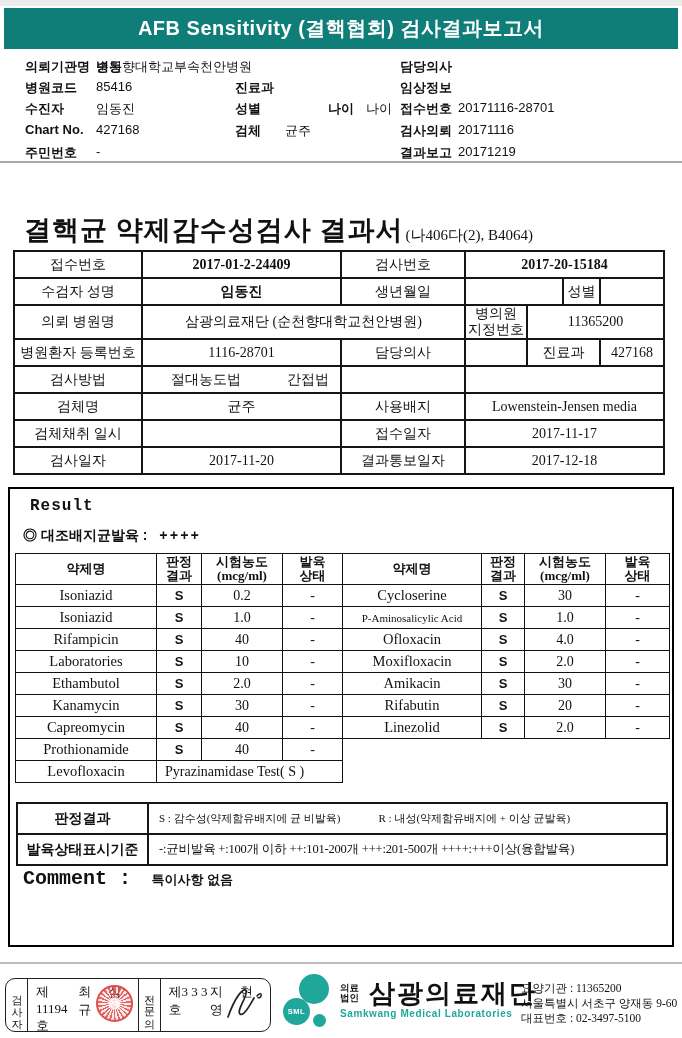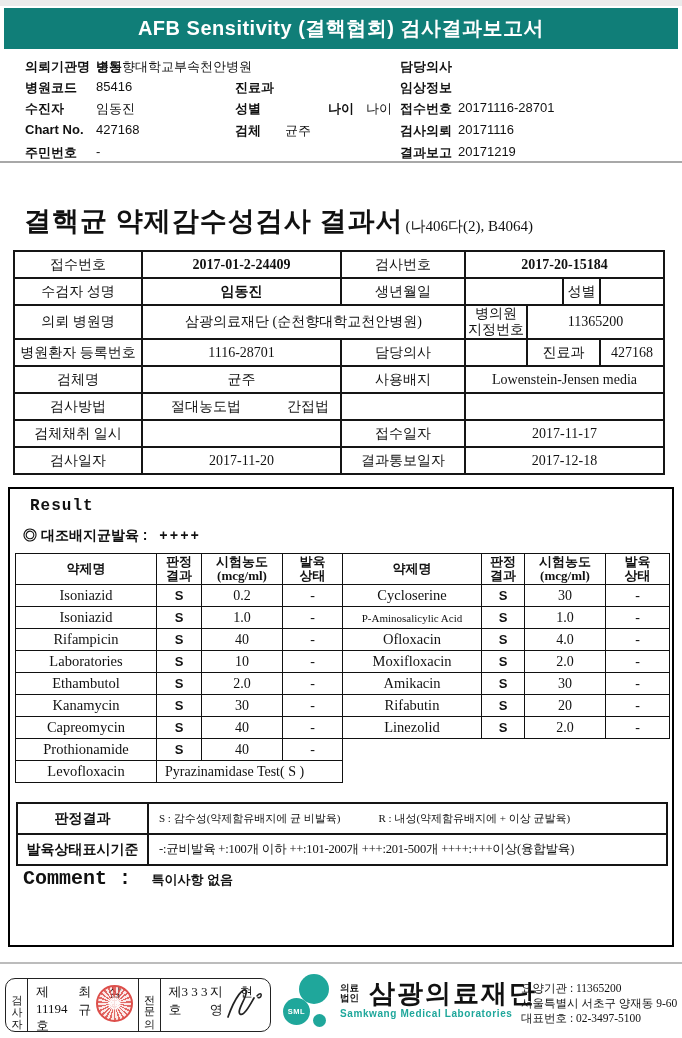--- a/index.html
+++ b/index.html
@@ -13,21 +13,21 @@
           display:flex;align-items:center;justify-content:center;
           font-size:20px;font-weight:bold;letter-spacing:0.5px;}
 
   .info{left:0;top:58px;width:682px;height:104px;font-size:13px;}
   .info span{position:absolute;white-space:nowrap;}
   .lab{font-weight:bold;}
 
   .divider1{left:0;top:161px;width:682px;height:2px;background:#a8a8a8;}
   .divider2{left:0;top:962px;width:682px;height:2px;background:#bcbcbc;}
 
-  .title-block{left:24px;top:201px;height:38px;display:flex;align-items:flex-end;}
+  .title-block{left:24px;top:210px;height:38px;display:flex;align-items:flex-end;}
   .main-title{font-family:"Liberation Serif", serif;font-weight:bold;font-size:27px;letter-spacing:1px;}
   .sub-title{font-family:"Liberation Serif", serif;font-size:15px;padding-bottom:3px;margin-left:2px;}
 
   table{border-collapse:collapse;table-layout:fixed;}
   .ptable{left:13px;top:250px;}
   .ptable td{border:2px solid #151515;height:25px;text-align:center;
              font-family:"Liberation Serif", serif;font-size:14px;padding:0 2px;overflow:hidden;}
   .psmall{font-size:9px;line-height:1.15;}
   .pmethod{text-align:left !important;padding-left:28px !important;}
   .pmethod .gap{margin-left:46px;}
@@ -180,30 +180,30 @@
   </tr>
   <tr>
     <td>병원환자 등록번호</td>
     <td>1116-28701</td>
     <td>담당의사</td>
     <td></td>
     <td colspan="2">진료과</td>
     <td>427168</td>
   </tr>
   <tr>
+    <td>검사방법</td>
+    <td class="pmethod"><span>절대농도법</span><span class="gap">간접법</span></td>
+    <td></td>
+    <td colspan="4"></td>
+  </tr>
+  <tr>
     <td>검체명</td>
     <td>균주</td>
     <td>사용배지</td>
     <td colspan="4" class="pmono">Lowenstein-Jensen media</td>
-  </tr>
-  <tr>
-    <td>검사방법</td>
-    <td class="pmethod"><span>절대농도법</span><span class="gap">간접법</span></td>
-    <td></td>
-    <td colspan="4"></td>
   </tr>
   <tr>
     <td>검체채취 일시</td>
     <td></td>
     <td>접수일자</td>
     <td colspan="4">2017-11-17</td>
   </tr>
   <tr>
     <td>검사일자</td>
     <td>2017-11-20</td>

